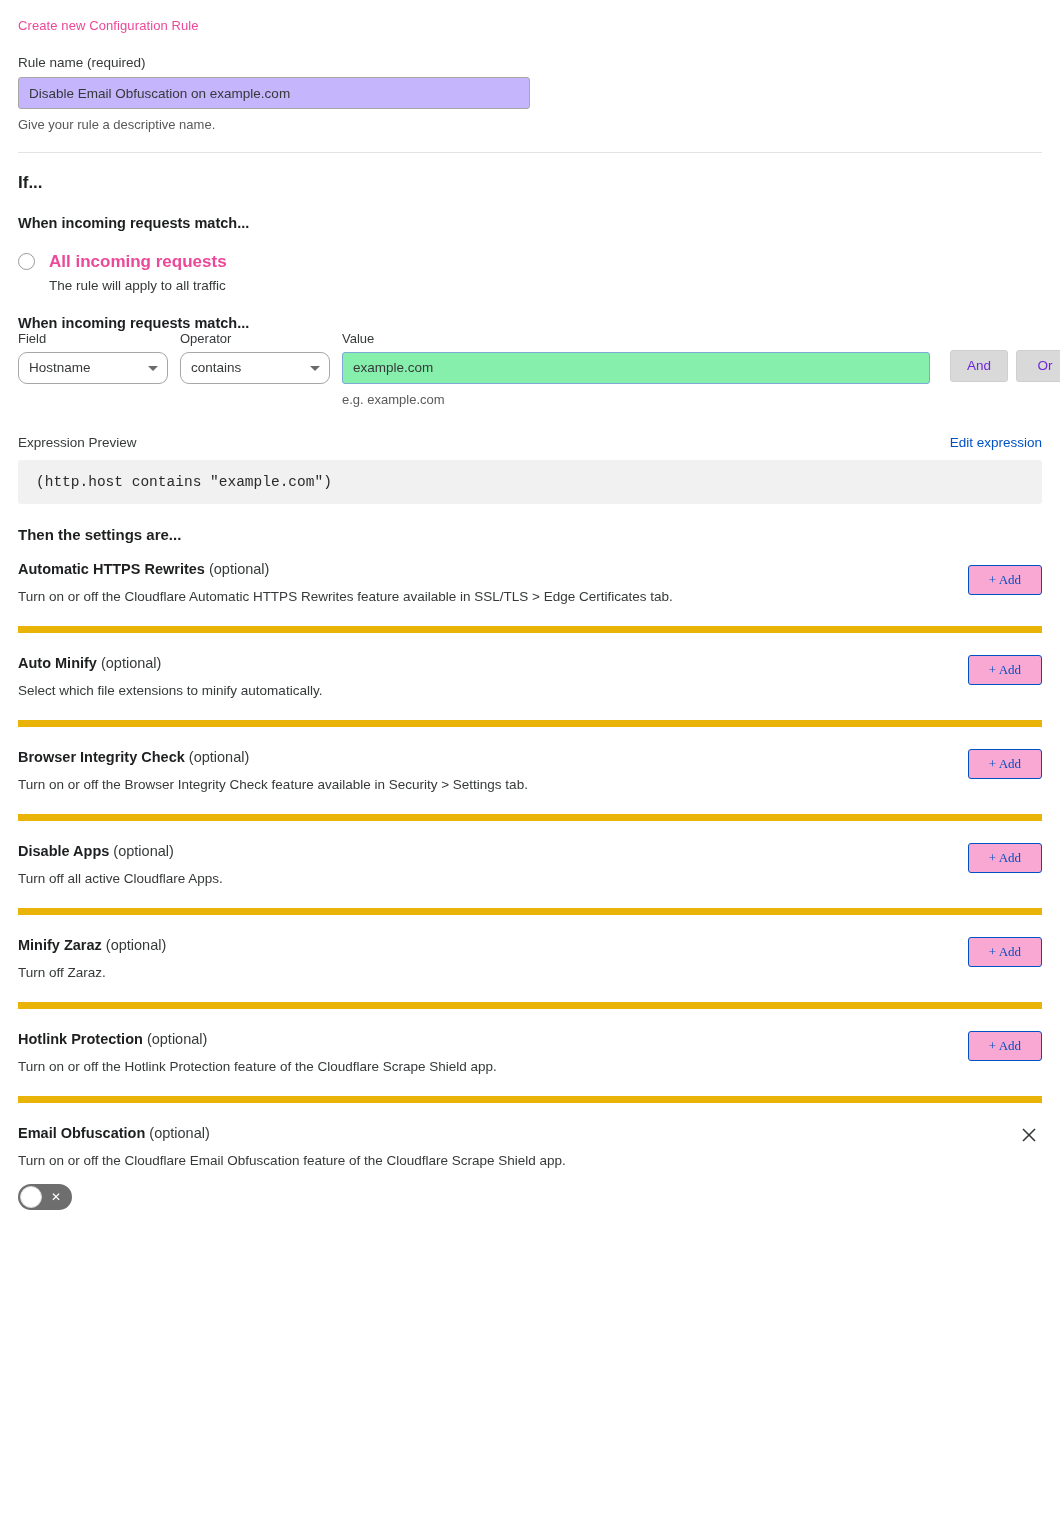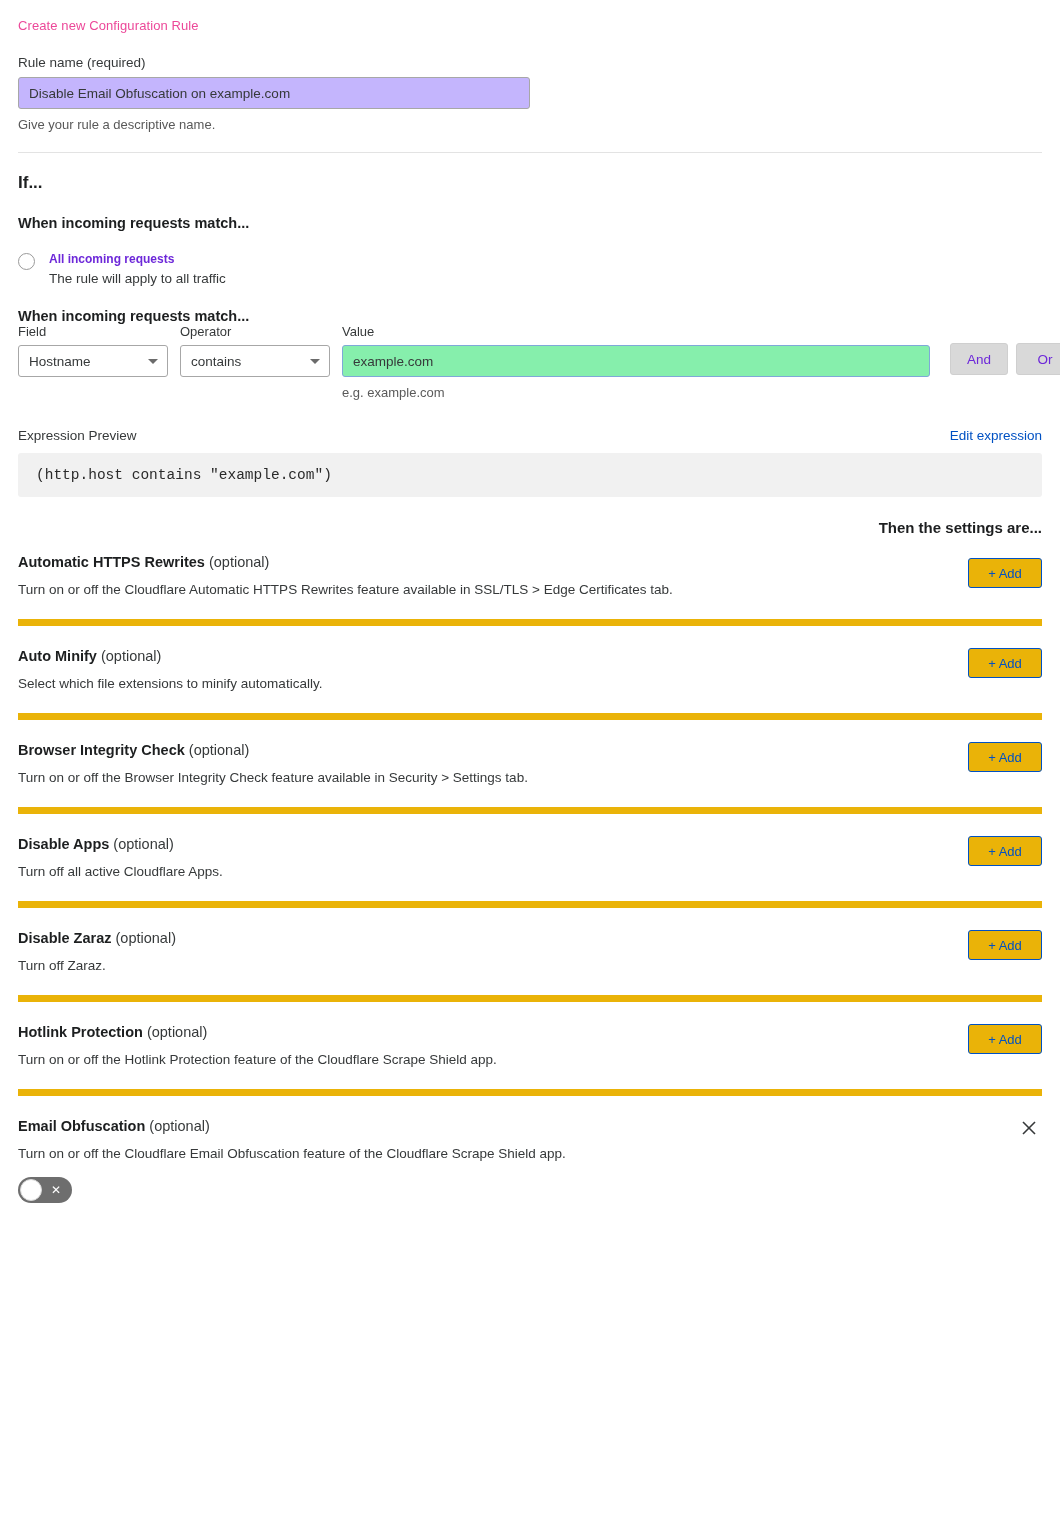--- a/index.html
+++ b/index.html
@@ -80,23 +80,23 @@
   .radio-outer.checked { border: 1px solid #3a3a3a; }
   .radio-outer.checked::after {
     content: "";
     position: absolute;
     top: 4px; left: 4px;
     width: 7px; height: 7px;
     border-radius: 50%;
     background: #2f2f2f;
   }
   .radio-text .r-label {
-    font-size: 12px;
+    font-size: 17px;
     font-weight: bold;
-    color: #6d28d9;
+    color: #ec4899;
     line-height: 1.35;
   }
   .radio-text .r-desc {
     font-size: 13.5px;
     color: #36393a;
     margin-top: 4px;
   }
 
   .expr-row {
     display: flex;
@@ -106,21 +106,21 @@
   .col-label {
     font-size: 13px;
     color: #36393a;
     margin-bottom: 6px;
   }
   .select-box {
     position: relative;
     width: 150px;
     height: 32px;
     border: 1px solid #a7a7a7;
-    border-radius: 3px;
+    border-radius: 9px;
     background: #fff;
     font-size: 13.5px;
     color: #36393a;
     display: flex;
     align-items: center;
     padding: 0 26px 0 10px;
   }
   .select-box .caret {
     position: absolute;
     right: 9px;
@@ -183,21 +183,20 @@
     font-size: 14.5px;
     color: #2a2a2a;
     width: 1024px;
   }
 
   .then-title {
     font-size: 15px;
     font-weight: bold;
     color: #1d1f20;
     margin: 22px 0 0 0;
-    text-align: right;
   }
 
   .setting {
     position: relative;
     padding: 22px 0 22px 0;
     border-top: 7px solid #eab308;
   }
   .setting.first { border-top: none; padding-top: 18px; }
   .setting-title {
     font-size: 14.5px;
@@ -212,26 +211,26 @@
     font-size: 13.5px;
     color: #36393a;
     margin-top: 12px;
   }
   .add-btn {
     position: absolute;
     right: 0;
     top: 22px;
     width: 74px;
     height: 30px;
-    background: #eab308;
+    background: #f9a8d4;
     border: 1px solid #0051c3;
     border-radius: 3px;
     color: #0051c3;
     font-size: 13px;
-    font-family: Liberation Sans, sans-serif;
+    font-family: Liberation Serif, serif;
     cursor: pointer;
   }
   .close-btn {
     position: absolute;
     right: 2px;
     top: 22px;
     width: 22px;
     height: 22px;
     background: none;
     border: none;
@@ -361,21 +360,21 @@
     <div class="setting-title">
       <span>Disable Apps</span>
       <span class="optional">(optional)</span>
     </div>
     <div class="setting-desc">Turn off all active Cloudflare Apps.</div>
     <button class="add-btn">+ Add</button>
   </div>
 
   <div class="setting">
     <div class="setting-title">
-      <span>Disable Zaraz</span>
+      <span>Minify Zaraz</span>
       <span class="optional">(optional)</span>
     </div>
     <div class="setting-desc">Turn off Zaraz.</div>
     <button class="add-btn">+ Add</button>
   </div>
 
   <div class="setting">
     <div class="setting-title">
       <span>Hotlink Protection</span>
       <span class="optional">(optional)</span>

